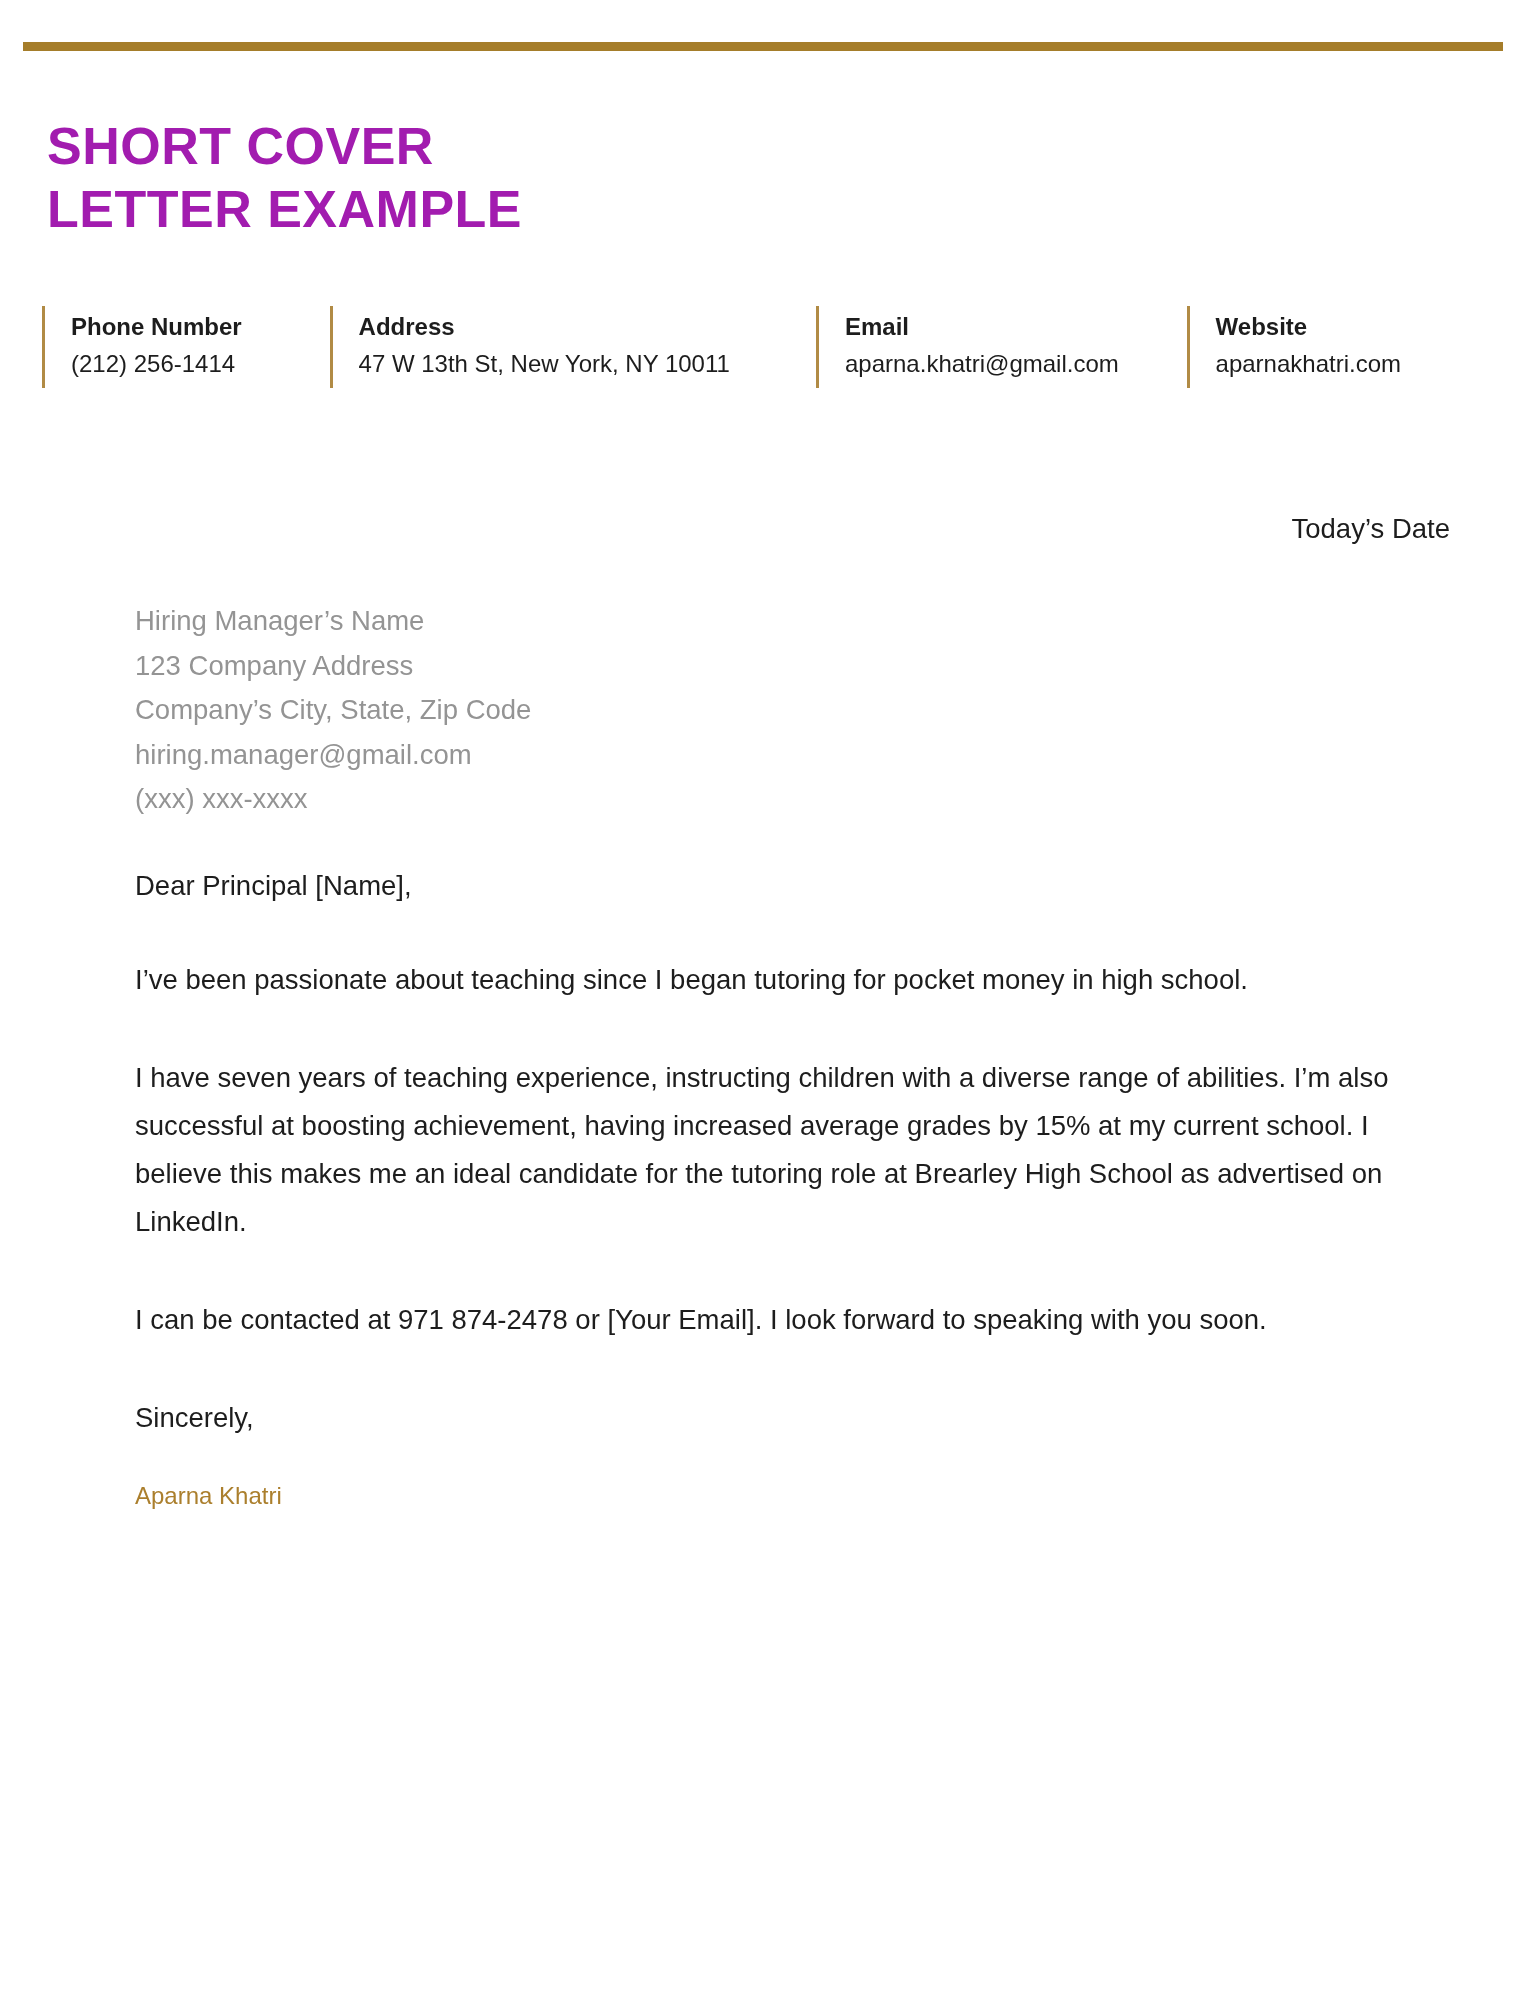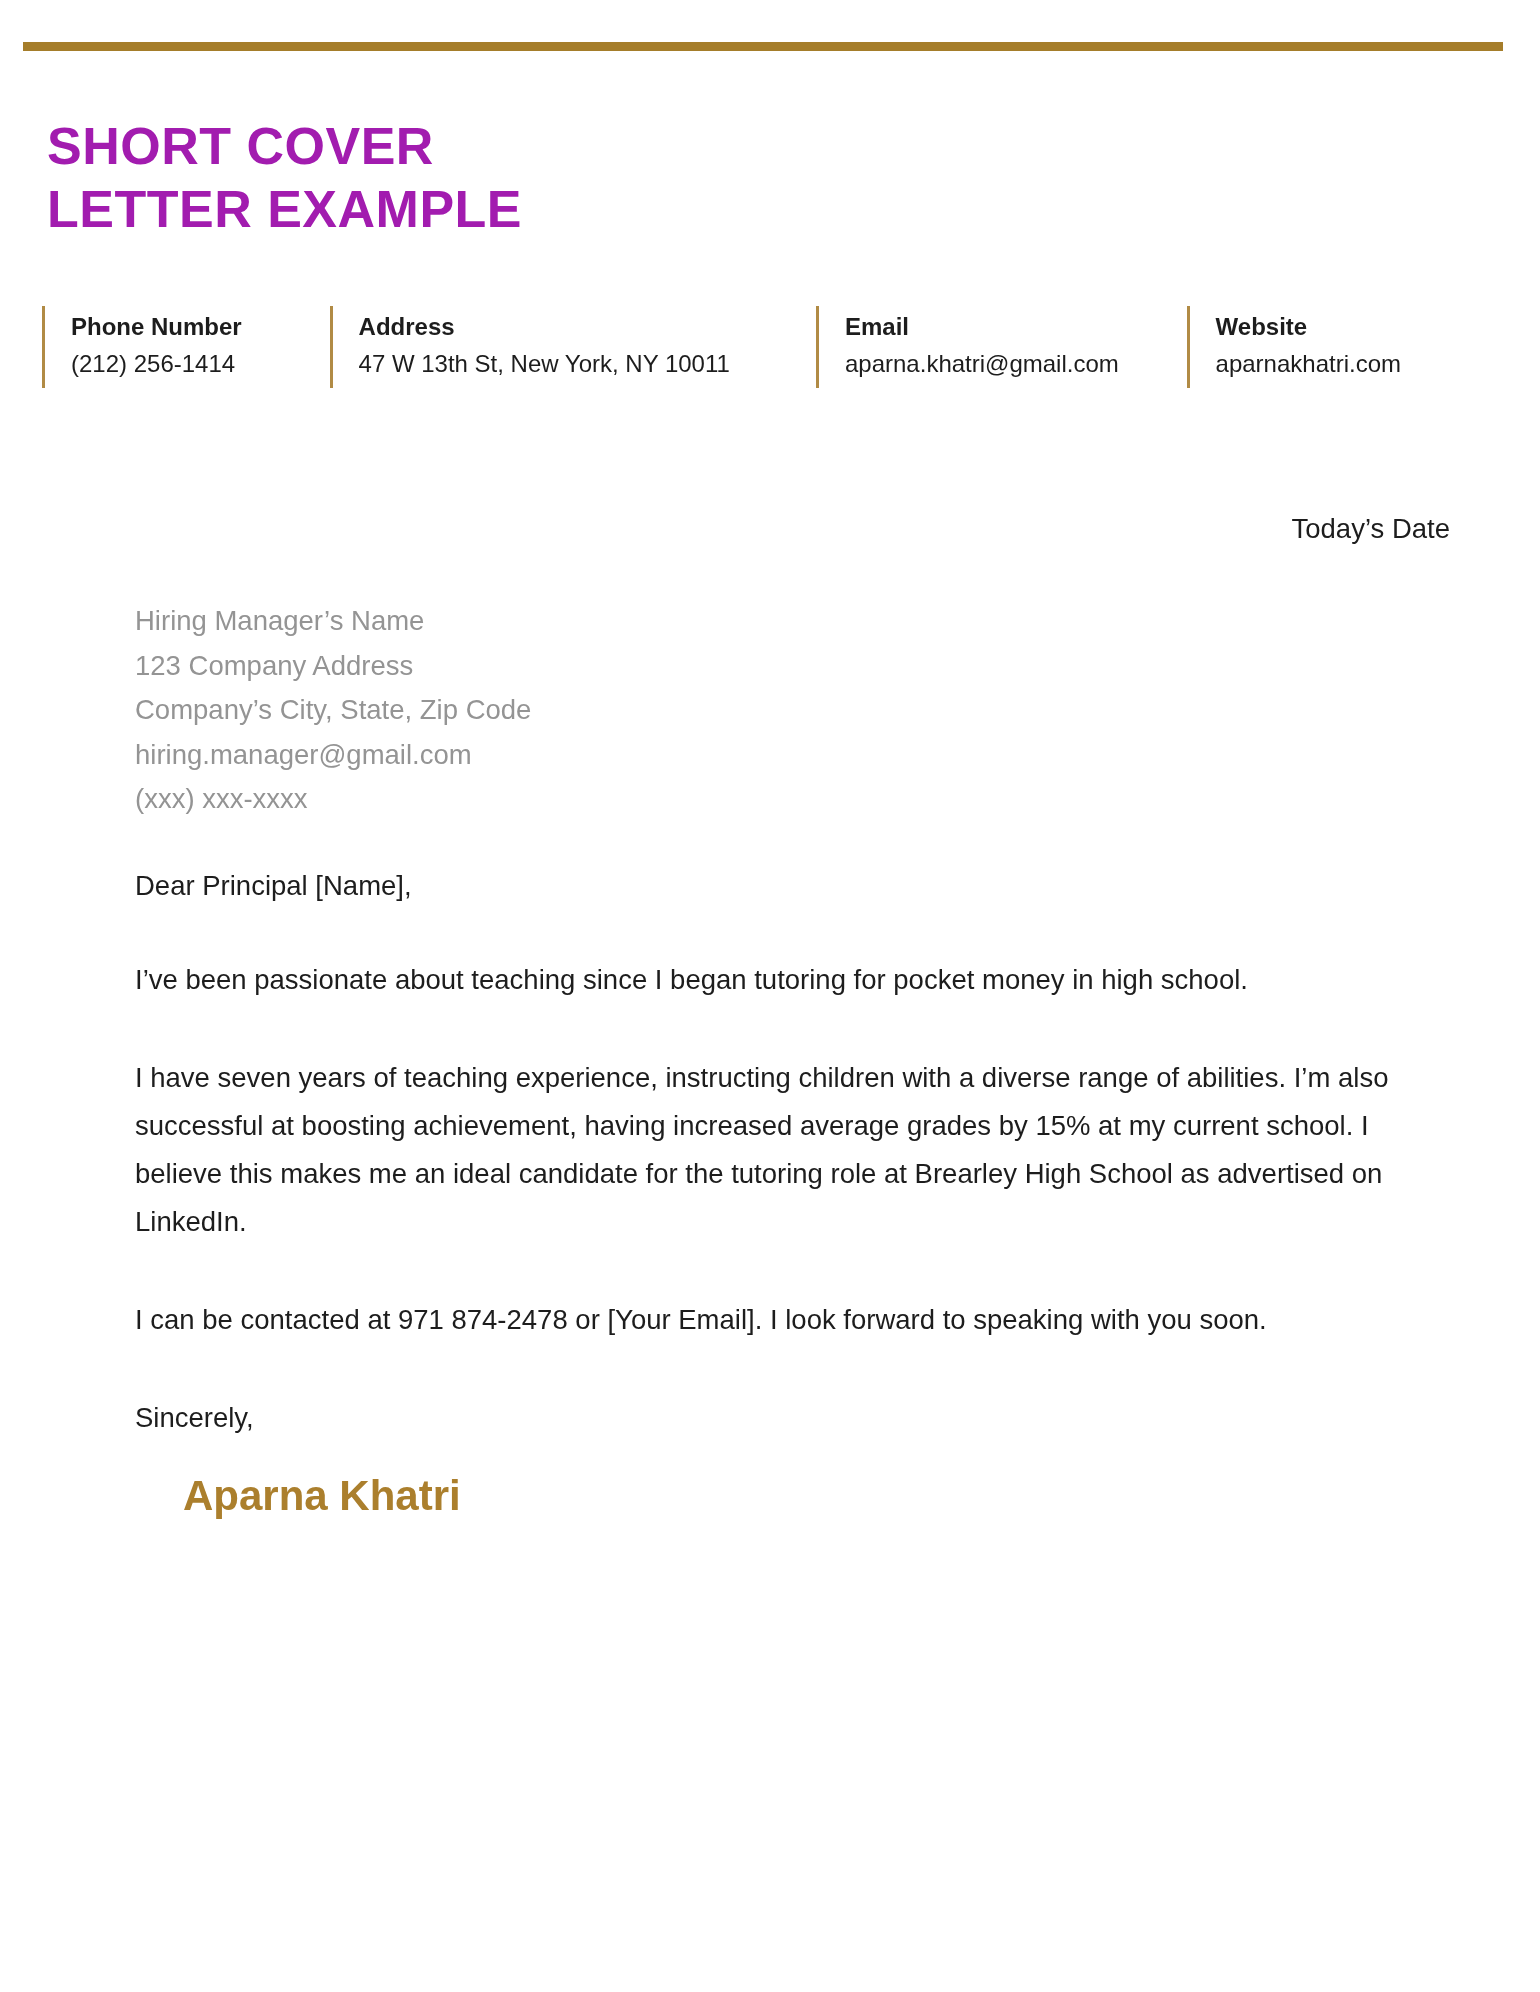--- a/index.html
+++ b/index.html
@@ -85,24 +85,23 @@
   .salutation {
     margin: 0 0 46px 0;
   }
   .letter-body p.para {
     margin: 0 0 50px 0;
   }
   .closing {
     margin: 28px 0 30px 0;
   }
   .signature {
-    font-size: 42px;
-    font-weight: bold;
+    font-size: 24px;
+    font-weight: normal;
     color: #ab7f2d;
-    margin-left: 48px;
   }
 </style>
 </head>
 <body>
 
 <div class="page">
 
   <div class="top-bar"></div>
 
   <h1 class="doc-title">SHORT COVER LETTER EXAMPLE</h1>

